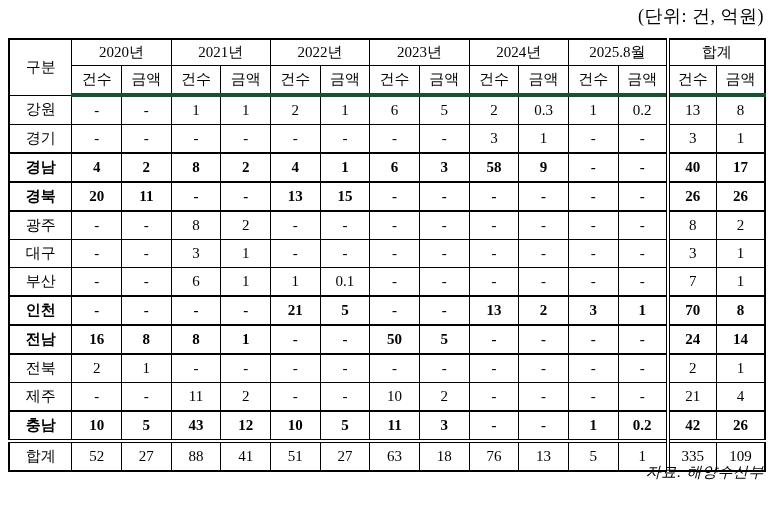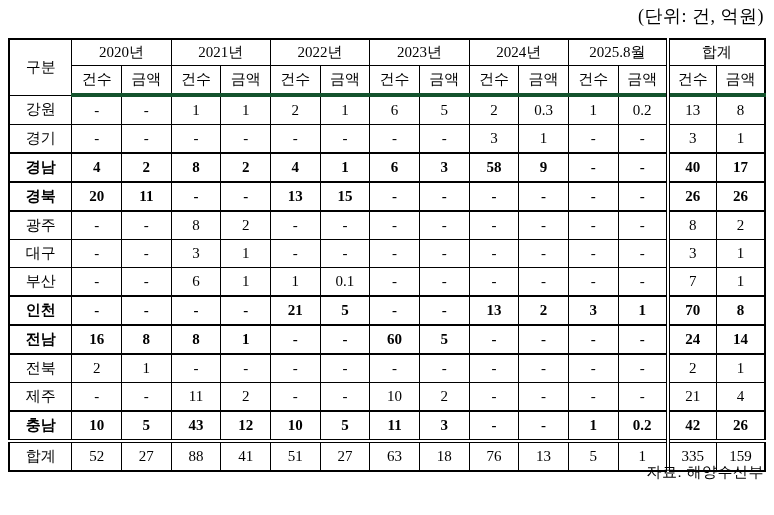--- a/index.html
+++ b/index.html
@@ -19,20 +19,21 @@
     right: 10px;
     font-size: 18px;
     letter-spacing: 0.5px;
   }
   .source-note {
     position: absolute;
     top: 463px;
     right: 10px;
     font-size: 15px;
     letter-spacing: 0.5px;
+    font-style: italic;
   }
   table.summary {
     position: absolute;
     left: 8px;
     top: 38px;
     width: 758px;
     border-collapse: collapse;
     table-layout: fixed;
     border: 2px solid #000;
   }
@@ -252,21 +253,21 @@
         <td>8</td>
       </tr>
       <tr class="bold-row">
         <th>전남</th>
         <td>16</td>
         <td>8</td>
         <td>8</td>
         <td>1</td>
         <td>-</td>
         <td>-</td>
-        <td>60</td>
+        <td>50</td>
         <td>5</td>
         <td>-</td>
         <td>-</td>
         <td>-</td>
         <td>-</td>
         <td class="dleft">24</td>
         <td>14</td>
       </tr>
       <tr>
         <th>전북</th>
@@ -327,18 +328,18 @@
         <td>41</td>
         <td>51</td>
         <td>27</td>
         <td>63</td>
         <td>18</td>
         <td>76</td>
         <td>13</td>
         <td>5</td>
         <td>1</td>
         <td class="dleft">335</td>
-        <td>159</td>
+        <td>109</td>
       </tr>
     </tbody>
 </table>
 
 <div class="source-note">자료: 해양수산부</div>
 
 </body></html>

